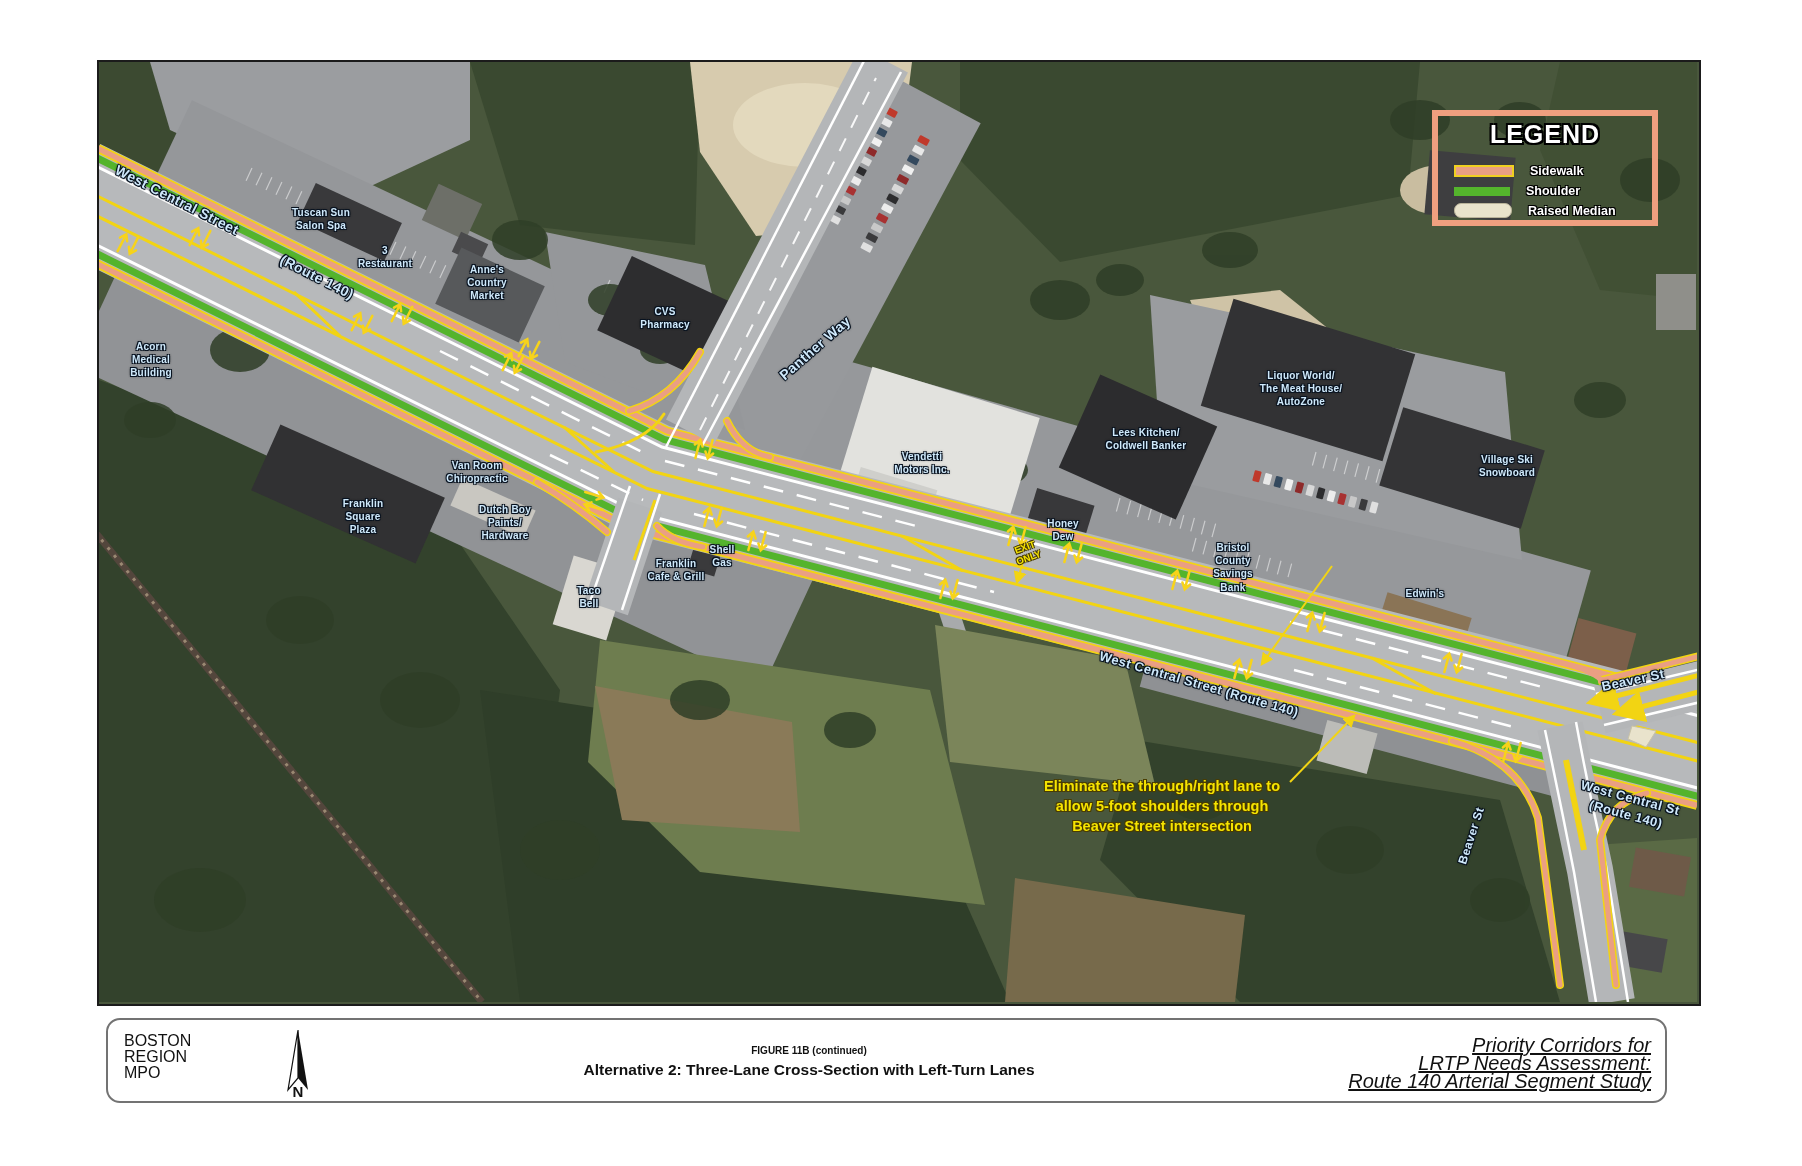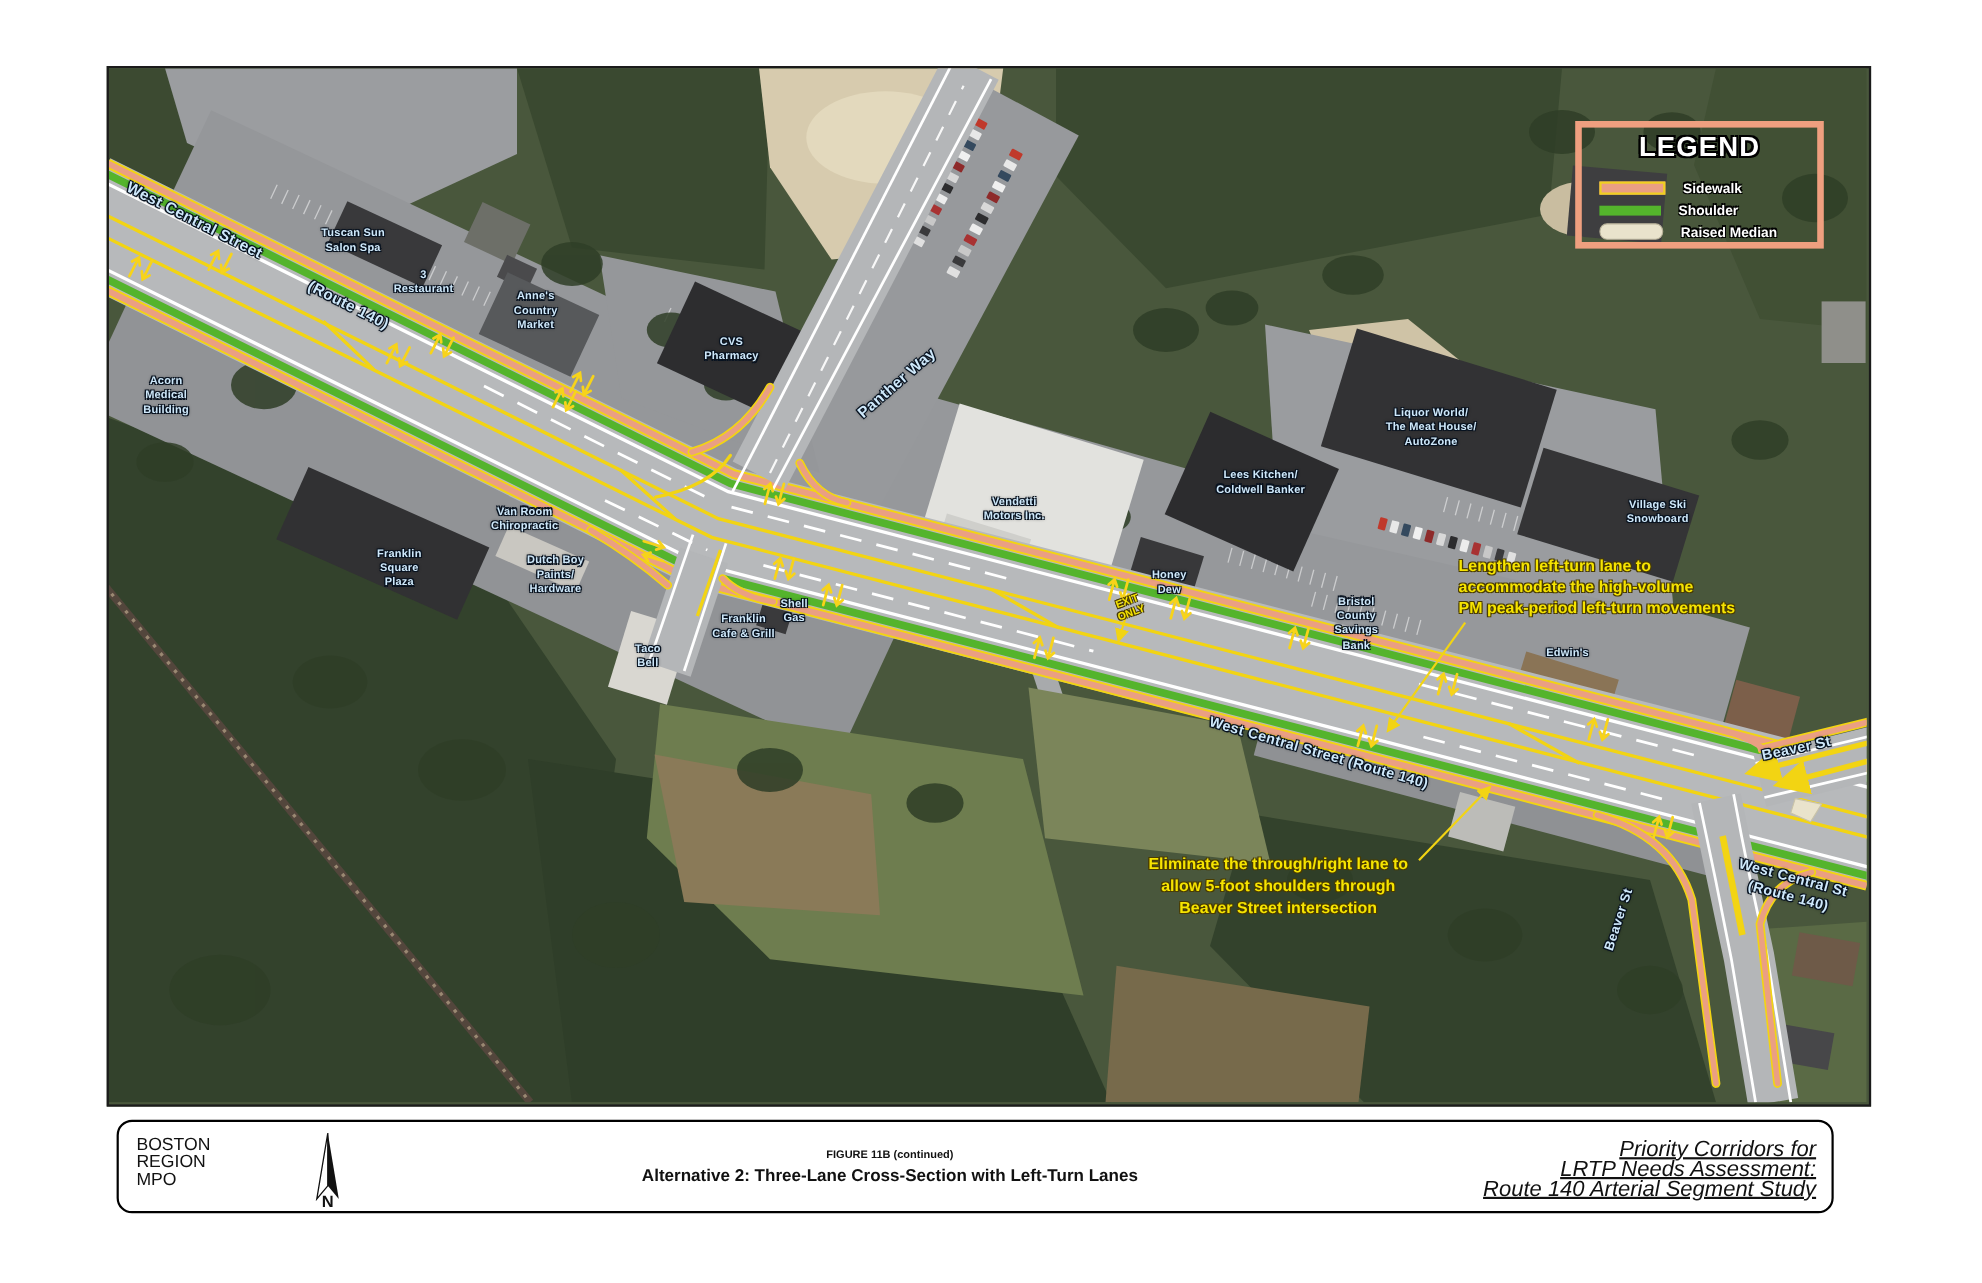--- a/index.html
+++ b/index.html
@@ -28,21 +28,21 @@
           text-shadow:-2px -2px 0 #000,2px -2px 0 #000,-2px 2px 0 #000,2px 2px 0 #000;}
   .legend-row{position:absolute;left:16px;display:flex;align-items:center;}
   .legend-row .sw{width:56px;margin-right:16px;}
   .sw-sidewalk{height:8px;background:#ea9f83;border:2px solid #f0d020;}
   .sw-shoulder{height:9px;background:#54b42c;}
   .sw-median{height:13px;background:#e9e3cc;border:1px solid #b9b39a;border-radius:7px;}
   .legend-row .lg-label{font-weight:bold;font-size:12.5px;color:#fff;
           text-shadow:-1px -1px 0 #000,1px -1px 0 #000,-1px 1px 0 #000,1px 1px 0 #000;}
   
   .footer{position:absolute;left:106px;top:1018px;width:1561px;height:85px;box-sizing:border-box;
-          border:2px solid #000000;border-radius:14px;background:#fff;}
+          border:2px solid #737373;border-radius:14px;background:#fff;}
   .agency{position:absolute;left:16px;top:13px;font-size:16px;line-height:16px;color:#111;white-space:pre-line;}
   .compass{position:absolute;left:172px;top:8px;}
   .ftitle{position:absolute;left:701px;top:21px;transform:translateX(-50%);text-align:center;color:#111;}
   .ftitle .l1{font-weight:bold;font-size:10px;line-height:19px;}
   .ftitle .l2{font-weight:bold;font-size:15.5px;line-height:19px;}
   .project{position:absolute;right:14px;top:16px;text-align:right;font-style:italic;font-size:20px;
            line-height:18px;color:#111;white-space:pre-line;text-decoration:underline;}
 </style>
 </head>
 <body>
@@ -343,23 +343,20 @@
 County
 Savings
 Bank</div>
   <div class="mlabel" style="left:1301px;top:389px;">Liquor World/
 The Meat House/
 AutoZone</div>
   <div class="mlabel" style="left:1507px;top:450px;margin-top:16px;">Village Ski
 Snowboard</div>
   <div class="mlabel" style="left:1425px;top:594px;">Edwin's</div>
 
-  <div class="ylabel" style="left:1326px;top:506px;">Lengthen left-turn lane to
-accommodate the high-volume
-PM peak-period left-turn movements</div>
   <div class="ylabel centered" style="left:1162px;top:806px;">Eliminate the through/right lane to
 allow 5-foot shoulders through
 Beaver Street intersection</div>
   <div class="ylabel exit" style="left:1027px;top:553px;">EXIT
 ONLY</div>
 
   <div class="legend">
     <div class="legend-title">LEGEND</div>
     <div class="legend-row" style="top:48px;">
       <span class="sw sw-sidewalk"></span>

